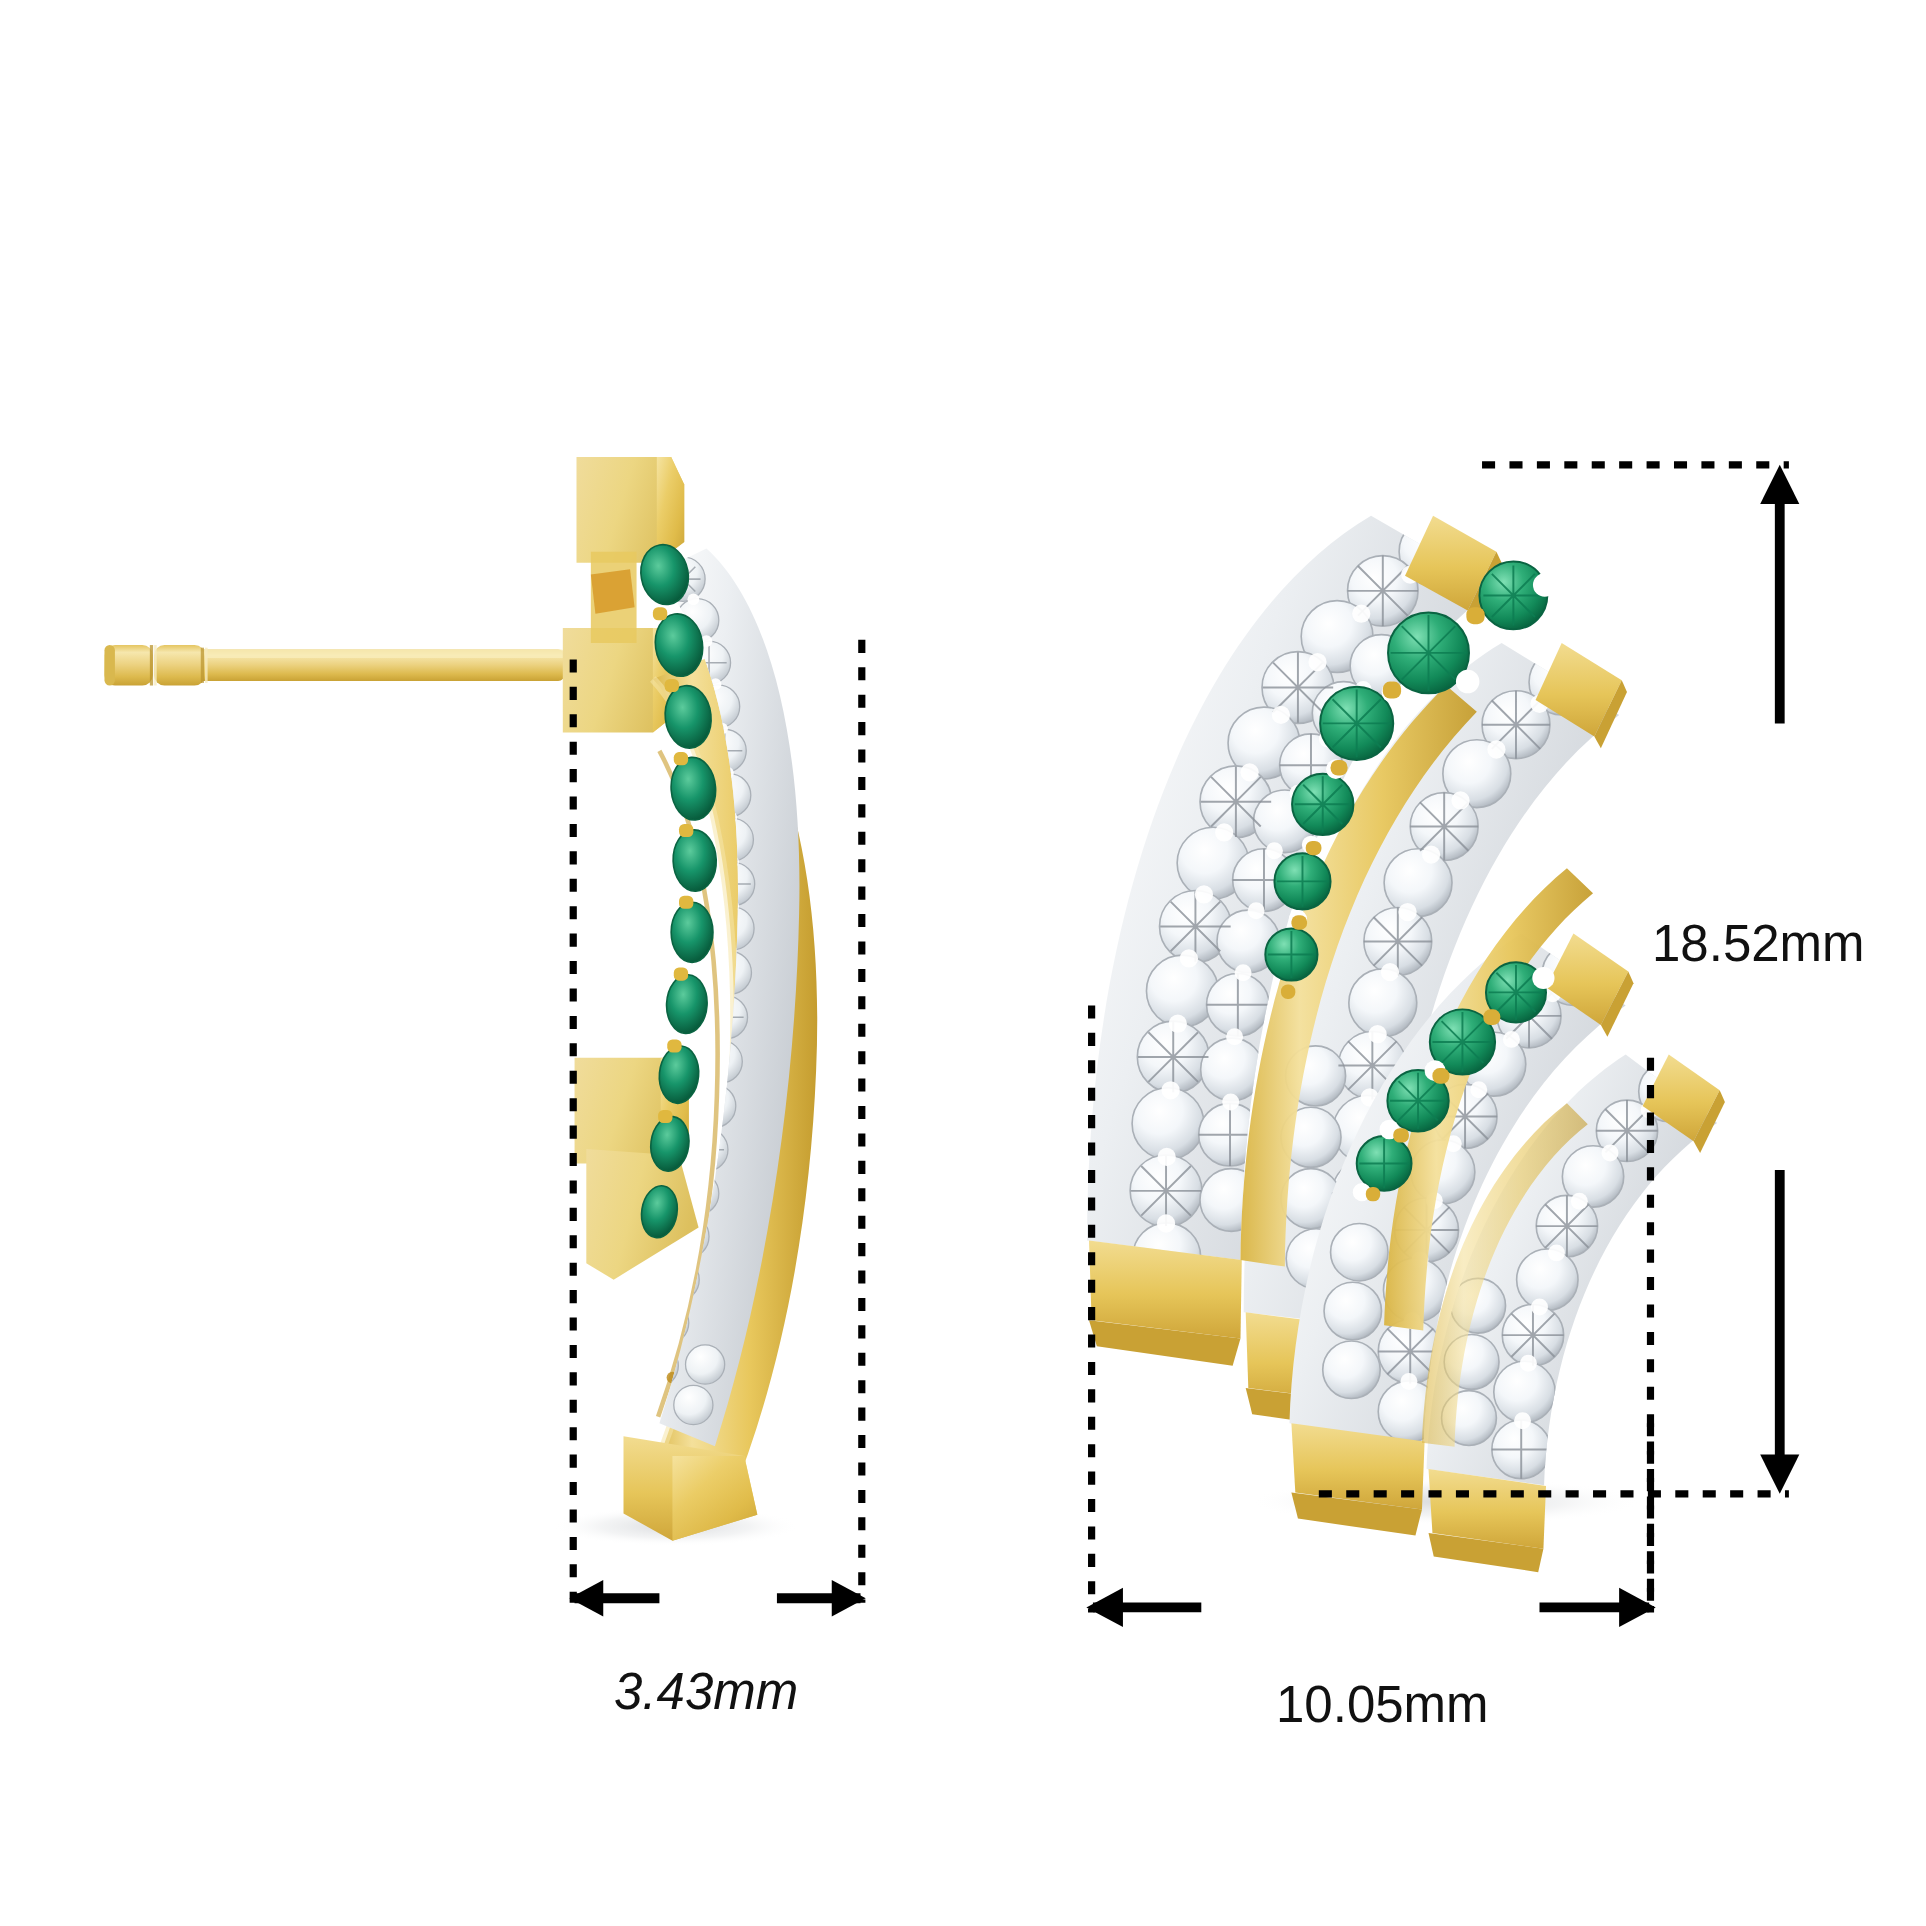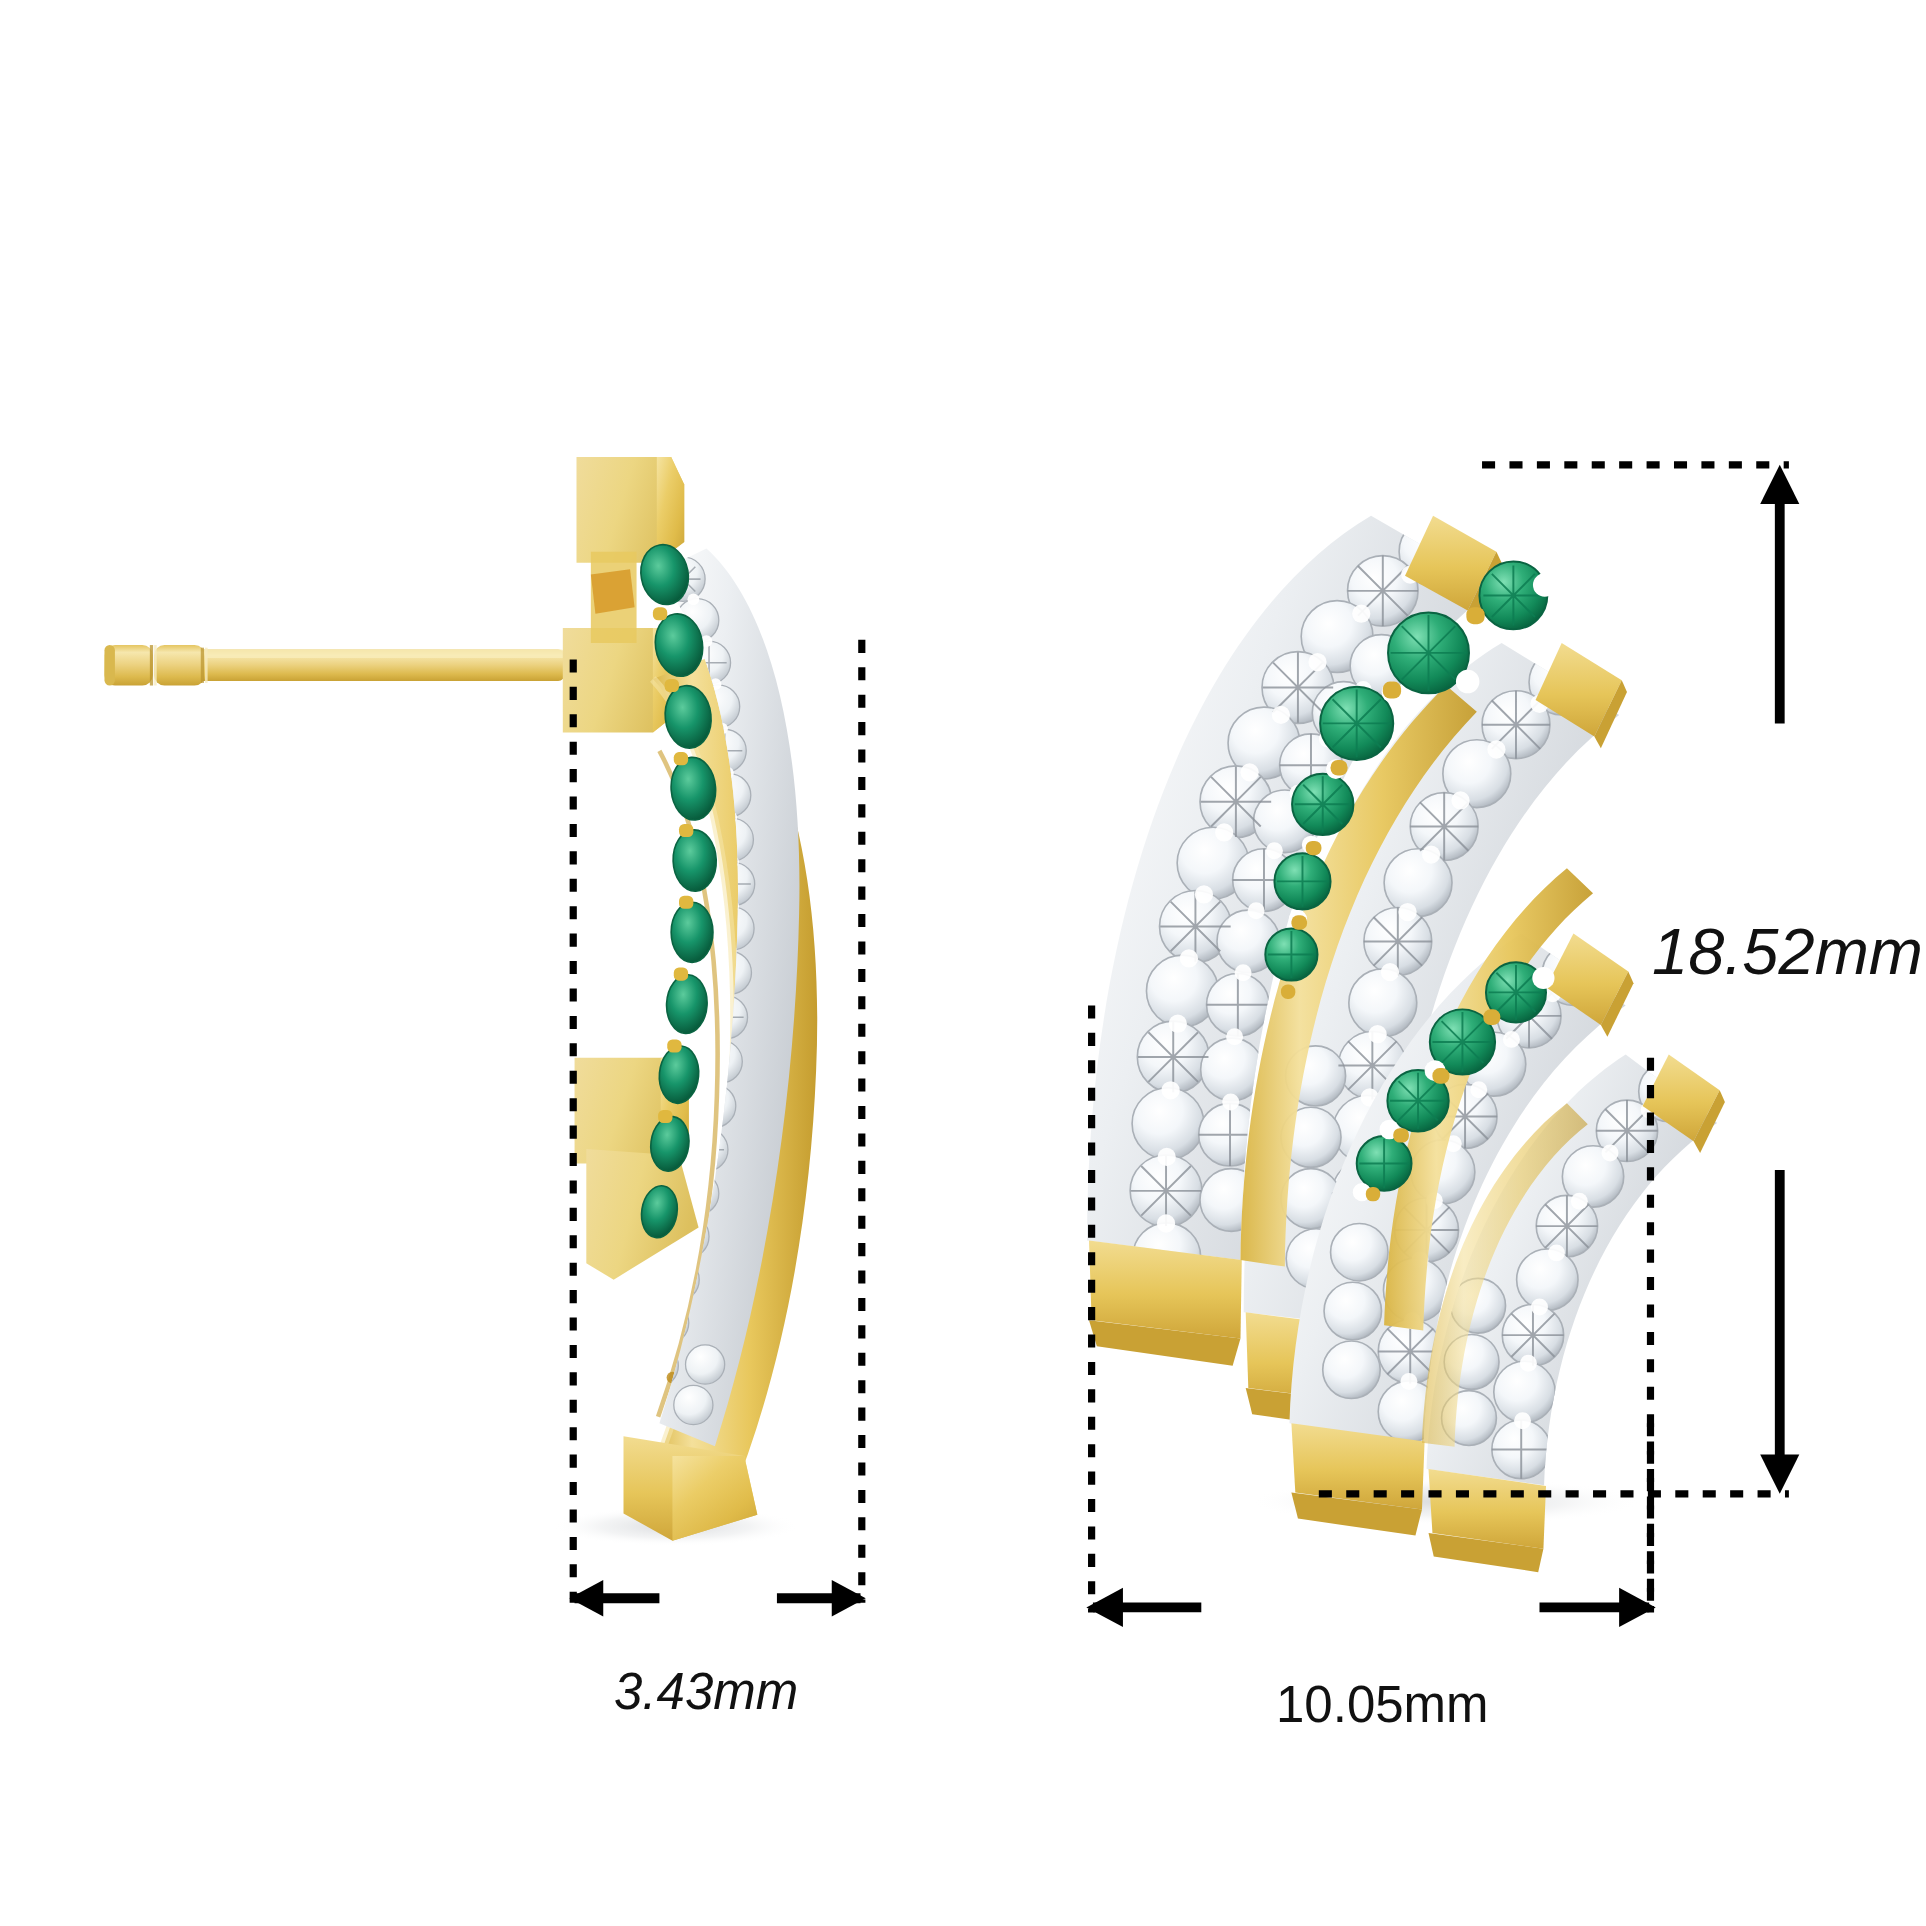--- a/index.html
+++ b/index.html
@@ -4,21 +4,21 @@
 <style>
   html,body{margin:0;padding:0;background:#ffffff;}
   body{width:1926px;height:1926px;position:relative;overflow:hidden;
        font-family:"Liberation Sans",sans-serif;color:#111;}
   #stage{position:absolute;inset:0;background:#fff;}
   svg.layer{position:absolute;left:0;top:0;width:1926px;height:1926px;}
   .dimlabel{position:absolute;font-family:"Liberation Sans",sans-serif;
             font-weight:400;color:#111;white-space:nowrap;}
   #lbl-width-side{left:614px;  top:1662px; font-size:51px;font-style:italic;}
   #lbl-width-front{left:1276px;top:1675px; font-size:51px;}
-  #lbl-height-front{left:1652px;top:914px;font-size:65px;font-style:italic;}
+  #lbl-height-front{left:1652px;top:914px;font-size:51px;}
 </style>
 </head>
 <body>
 
 <div id="stage">
 
   <svg class="layer" viewBox="0 0 2950 2950">
     <defs>
 
       <linearGradient id="goldA" x1="0" y1="0" x2="1" y2="1">

